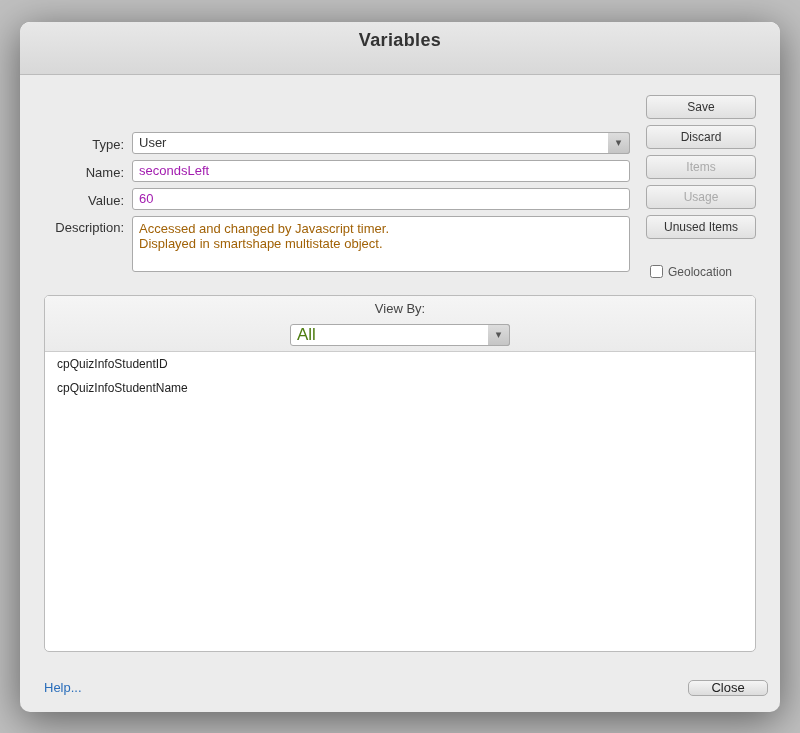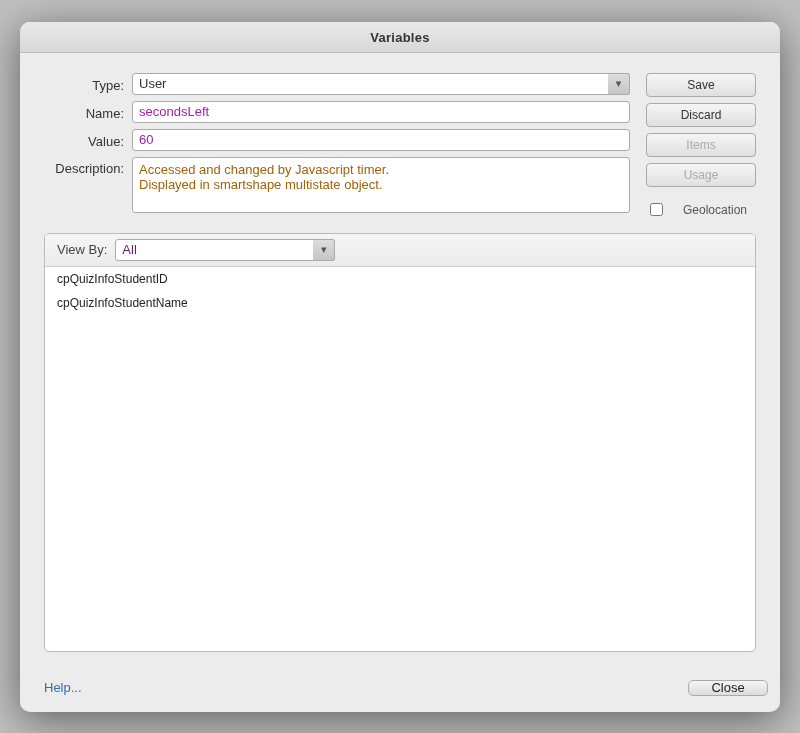--- a/index.html
+++ b/index.html
@@ -26,23 +26,23 @@
       width: 760px;
       min-height: 690px;
       display: flex;
       flex-direction: column;
       overflow: hidden;
     }
 
     .title-bar {
       background: linear-gradient(to bottom, #e8e8e8, #d8d8d8);
       border-bottom: 1px solid #bbb;
-      padding: 8px 0 7px 0;
+      padding: 8px 0 23px 0;
       text-align: center;
-      font-size: 13px;
+      font-size: 18px;
       font-weight: 600;
       color: #333;
       border-radius: 10px 10px 0 0;
       letter-spacing: 0.02em;
     }
 
     .dialog-body {
       padding: 20px 24px 16px 24px;
       flex: 1;
       display: flex;
@@ -52,20 +52,21 @@
     .top-section {
       display: flex;
       gap: 16px;
     }
 
     .form-area {
       flex: 1;
       display: flex;
       flex-direction: column;
       gap: 6px;
+      margin-top: 37px;
     }
 
     .form-row {
       display: flex;
       align-items: center;
       gap: 8px;
     }
 
     .form-row.description-row {
       align-items: flex-start;
@@ -178,23 +179,23 @@
     }
 
     .btn-disabled {
       color: #aaa;
       cursor: default;
     }
 
     .geolocation-row {
       display: flex;
       align-items: center;
-      gap: 20px;
+      gap: 5px;
       padding-left: 4px;
-      margin-top: 10px;
+      margin-top: 20px;
     }
 
     .geolocation-row input[type="checkbox"] {
       width: 13px;
       height: 13px;
     }
 
     .geolocation-label {
       font-size: 12px;
       color: #555;
@@ -209,42 +210,43 @@
       flex: 1;
     }
 
     .view-by-header {
       background: linear-gradient(to bottom, #f5f5f5, #ebebeb);
       border-bottom: 1px solid #ccc;
       padding: 5px 12px;
       display: flex;
       align-items: center;
       gap: 8px;
+      flex-direction: column;
     }
 
     .view-by-label {
       font-size: 13px;
       color: #444;
     }
 
     .view-by-select-wrapper {
       position: relative;
       display: flex;
       align-items: center;
     }
 
     .view-by-select {
       height: 22px;
       min-width: 220px;
       border: 1px solid #aaa;
       border-radius: 3px;
       padding: 0 36px 0 6px;
-      font-size: 13px;
-      background: white;
-      color: #701a75;
+      font-size: 17px;
+      background: white;
+      color: #4d7c0f;
       appearance: none;
       -webkit-appearance: none;
       outline: none;
       cursor: pointer;
     }
 
     .view-by-arrow {
       position: absolute;
       right: 0;
       top: 0;
@@ -343,20 +345,21 @@
           <textarea class="form-textarea" style="">Accessed and changed by Javascript timer.
 Displayed in smartshape multistate object.</textarea>
         </div>
       </div>
 
       <div class="buttons-area">
         <button class="btn">Save</button>
         <button class="btn">Discard</button>
         <button class="btn btn-disabled">Items</button>
         <button class="btn btn-disabled">Usage</button>
+        <button class="btn">Unused Items</button>
         <div class="geolocation-row">
           <input type="checkbox" style="">
           <span class="geolocation-label">Geolocation</span>
         </div>
       </div>
     </div>
 
     <div class="view-by-section">
       <div class="view-by-header">
         <span class="view-by-label">View By:</span>

